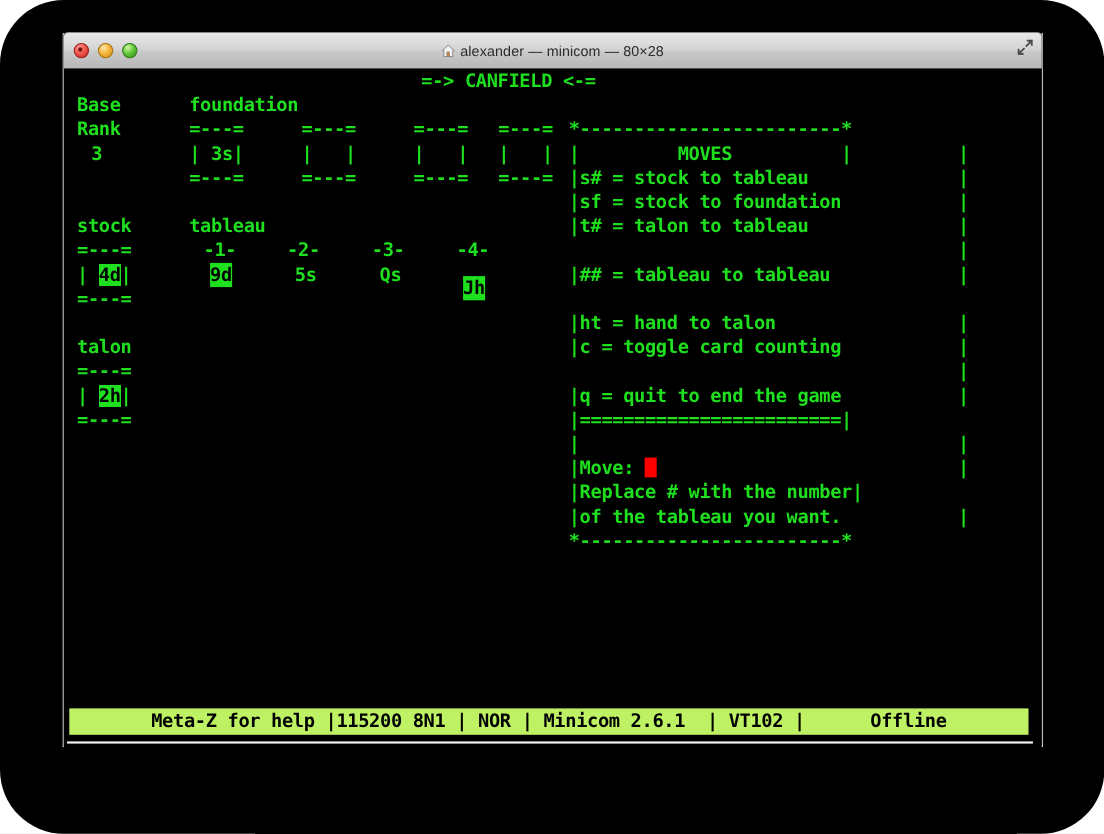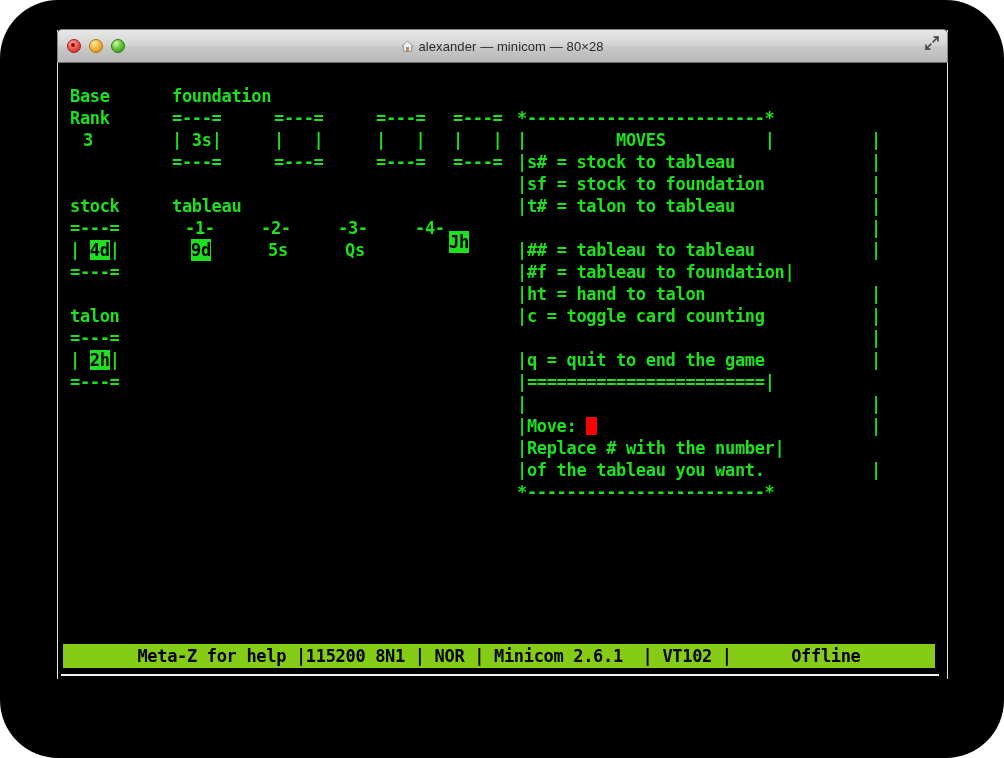--- a/index.html
+++ b/index.html
@@ -140,21 +140,21 @@
     vertical-align: -3px;
   }
 
   
   #status-bar {
     position: absolute;
     left: 5px;
     bottom: 16px;
     width: 872px;
     height: 24px;
-    background: #84cc16;
+    background: #bef264;
     color: #000000;
     font-family: "DejaVu Sans Mono", monospace;
     font-size: 17px;
     font-weight: bold;
     line-height: 24px;
     white-space: pre;
     letter-spacing: -0.33px;
     text-align: center;
     box-sizing: border-box;
   }
@@ -189,20 +189,21 @@
     <svg id="fullscreen-icon" viewBox="0 0 16 16">
       <path d="M9.2 6.8 L14 2 M14 2 L10.2 2 M14 2 L14 5.8" stroke="#4a4a4a" stroke-width="1.6" fill="none" stroke-linecap="square"></path>
       <path d="M6.8 9.2 L2 14 M2 14 L5.8 14 M2 14 L2 10.2" stroke="#4a4a4a" stroke-width="1.6" fill="none" stroke-linecap="square"></path>
       <path d="M13.6 1.6 L10.2 1.6 L13.6 5.0 Z" fill="#4a4a4a"></path>
       <path d="M2.4 14.4 L5.8 14.4 L2.4 11.0 Z" fill="#4a4a4a"></path>
     </svg>
   </div>
 
   <div id="term-body">
 
+    <div class="row" style="top:0px; left:325px;">=-&gt; CANFIELD &lt;-=</div>
 
     <div class="row" style="top:22px; left:12px;">Base</div>
     <div class="row" style="top:44px; left:12px;">Rank</div>
     <div class="row" style="top:66px; left:25px;">3</div>
 
     <div class="row" style="top:22px; left:114px;">foundation</div>
 
     <div class="row" style="top:44px;  left:114px;">=---=</div>
     <div class="row" style="top:44px;  left:216px;">=---=</div>
     <div class="row" style="top:44px;  left:318px;">=---=</div>
@@ -226,36 +227,35 @@
     <div class="row" style="top:132px; left:114px;">tableau</div>
 
     <div class="row" style="top:154px; left:127px;">-1-</div>
     <div class="row" style="top:154px; left:203px;">-2-</div>
     <div class="row" style="top:154px; left:280px;">-3-</div>
     <div class="row" style="top:154px; left:357px;">-4-</div>
 
     <div class="row inv" style="top:176px; left:133px;">9d</div>
     <div class="row" style="top:176px; left:210px;">5s</div>
     <div class="row" style="top:176px; left:287px;">Qs</div>
-    <div class="row inv" style="top:168px; left:363px;margin-left:28px;">Jh</div>
+    <div class="row inv" style="top:188px; left:363px;">Jh</div>
 
     <div class="row" style="top:242px; left:12px;">talon</div>
     <div class="row" style="top:264px; left:12px;">=---=</div>
     <div class="row" style="top:286px; left:12px;">|&nbsp;<span class="inv">2h</span>|</div>
     <div class="row" style="top:308px; left:12px;">=---=</div>
 
     <div class="row" style="top:44px;  left:459px;">*------------------------*</div>
 
     <div class="row" style="top:66px;  left:459px;">|&nbsp;&nbsp;&nbsp;&nbsp;&nbsp;&nbsp;&nbsp;&nbsp;&nbsp;<span>MOVES</span>&nbsp;&nbsp;&nbsp;&nbsp;&nbsp;&nbsp;&nbsp;&nbsp;&nbsp;&nbsp;|</div>
 
     <div class="row" style="top:88px;  left:459px;">|<span>s#</span> <span>=</span> <span>stock to tableau</span></div>
     <div class="row" style="top:110px; left:459px;">|<span>sf</span> <span>=</span> <span>stock to foundation</span></div>
     <div class="row" style="top:132px; left:459px;">|<span>t#</span> <span>=</span> <span>talon to tableau</span></div>
     <div class="row" style="top:176px; left:459px;">|<span>##</span> <span>=</span> <span>tableau to tableau</span></div>
-    <div class="row" style="top:198px; left:459px;">|<span>#f</span> <span>=</span> <span>tableau to foundation</span>|</div>
     <div class="row" style="top:220px; left:459px;">|<span>ht</span> <span>=</span> <span>hand to talon</span></div>
     <div class="row" style="top:242px; left:459px;">|<span>c</span> <span>=</span> <span>toggle card counting</span></div>
     <div class="row" style="top:286px; left:459px;">|<span>q</span> <span>=</span> <span>quit to end the game</span></div>
 
     <div class="row" style="top:66px;  left:813px;">|</div>
     <div class="row" style="top:88px;  left:813px;">|</div>
     <div class="row" style="top:110px; left:813px;">|</div>
     <div class="row" style="top:132px; left:813px;">|</div>
     <div class="row" style="top:154px; left:813px;">|</div>
     <div class="row" style="top:176px; left:813px;">|</div>

